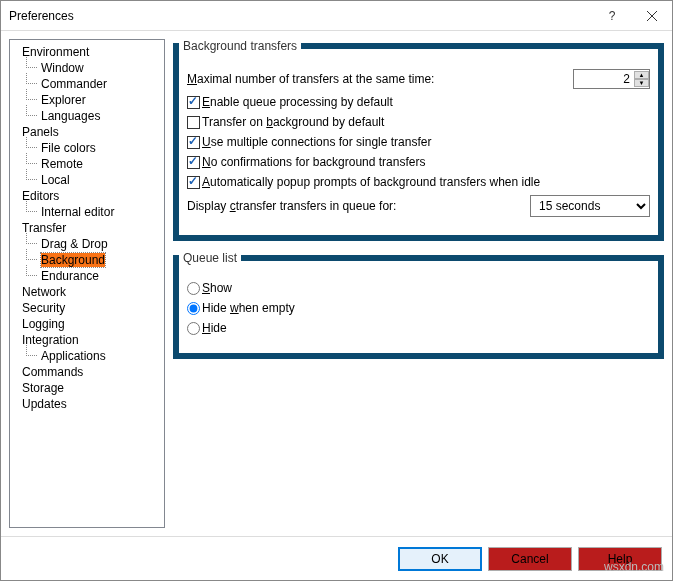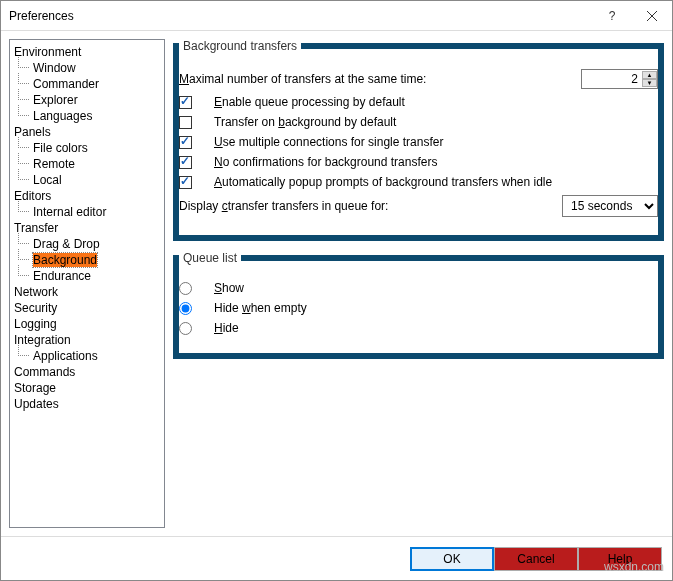--- a/index.html
+++ b/index.html
@@ -3,42 +3,42 @@
 <meta charset="utf-8">
 <style>
 *{box-sizing:border-box;font-family:"Segoe UI",Tahoma,sans-serif;font-size:12px;margin:0;padding:0}
 body{background:#fff}
 .window{width:673px;height:581px;background:#fff;border:1px solid #888;position:relative;display:flex;flex-direction:column}
 .titlebar{height:30px;display:flex;align-items:center;padding:0 0 0 8px;border-bottom:1px solid #ddd}
 .title{flex:1}
 .titlebtn{width:40px;height:28px;display:flex;align-items:center;justify-content:center;color:#333}
 .titlebtn svg{width:10px;height:10px}
 .body{flex:1;display:flex;padding:8px;gap:8px;overflow:hidden}
-.tree{width:156px;border:1px solid #828790;padding:4px 0;overflow:auto;background:#fff}
+.tree{width:156px;border:1px solid #828790;padding:4px 8px;overflow:auto;background:#fff}
 .tree-item{padding:1px 2px;cursor:default;white-space:nowrap}
 .tree-item.parent{padding-left:4px}
 .tree-item.child{padding-left:8px}
 .tree-item.child::before{content:"";display:inline-block;width:10px;height:10px;border-left:1px dotted #888;border-bottom:1px dotted #888;margin-right:4px;position:relative;top:-4px}
 .tree-item.selected span{background:#f97316;outline:1px dotted #888}
 .main{flex:1;display:flex;flex-direction:column;gap:10px}
 fieldset{border:6px solid #0c4a6e;padding:10px 0 12px}
 legend{padding:0 4px;color:#333}
-.row{display:flex;align-items:center;margin:6px 0;gap:22px}
+.row{display:flex;align-items:center;margin:6px 8px;gap:2px}
 .row.space{justify-content:space-between}
 .chk{width:13px;height:13px;accent-color:#0078d7}
 input[type=checkbox].chk{appearance:none;border:1px solid #333;background:#fff;position:relative}
 input[type=checkbox].chk:checked::after{content:"✓";position:absolute;top:-3px;left:0;font-size:12px;color:#1a5fb4;font-weight:bold}
 input[type=radio]{width:13px;height:13px}
 .label u{text-decoration:underline}
 .spin-wrap{display:flex;align-items:center;border:1px solid #7a7a7a;background:#fff}
 .spin-input{width:60px;border:none;text-align:right;padding:2px 4px;outline:none}
 .spin-btns{display:flex;flex-direction:column}
 .spin-btn{width:15px;height:8px;font-size:6px;line-height:6px;background:#e1e1e1;border:1px solid #adadad;text-align:center;cursor:pointer}
-select{border:1px solid #7a7a7a;background:#fff;padding:2px 4px;height:22px;width:96px}
-.footer{height:44px;border-top:1px solid #ddd;display:flex;align-items:center;justify-content:flex-end;gap:0;padding:0 10px}
+select{border:1px solid #7a7a7a;background:#fff;padding:2px 4px;height:22px;width:120px}
+.footer{height:44px;border-top:1px solid #ddd;display:flex;align-items:center;justify-content:flex-end;gap:6px;padding:0 10px}
 .btn{min-width:84px;height:24px;background:#b91c1c;border:1px solid #adadad;cursor:pointer}
 .btn.default{border:2px solid #0078d7;background:#e5f1fb}
 .watermark{position:absolute;bottom:6px;right:8px;font-size:12px;color:#bbb}
 </style>
 </head>
 <body>
 
 <div class="window">
   <div class="titlebar">
     <div class="title">Preferences</div>

